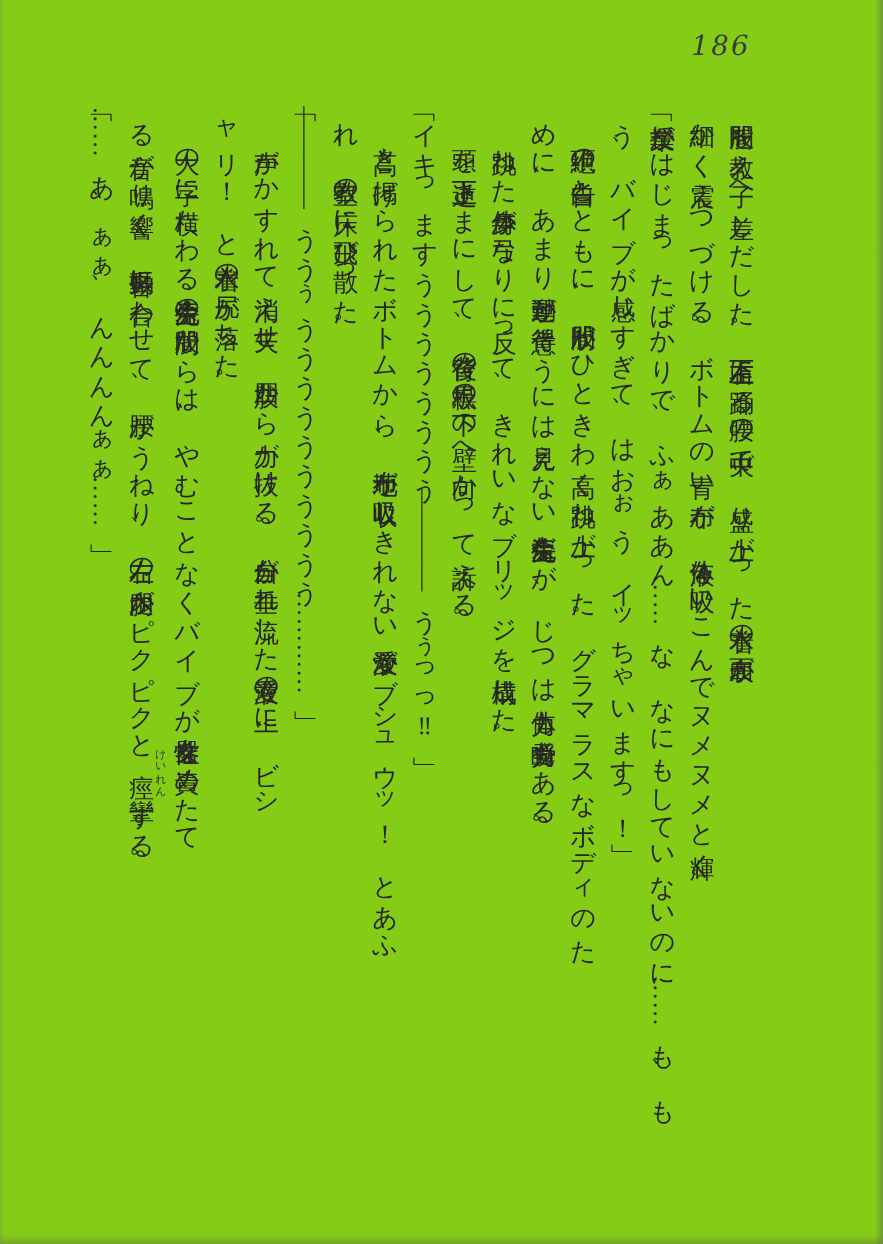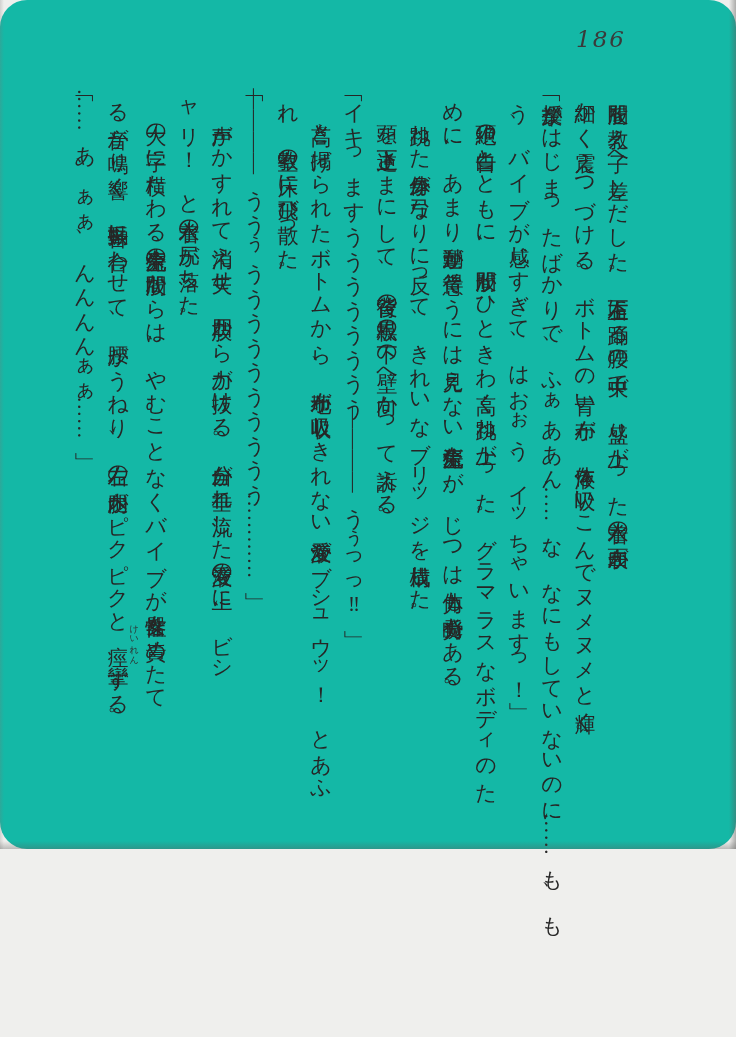--- a/index.html
+++ b/index.html
@@ -6,25 +6,24 @@
     margin: 0;
     padding: 0;
     width: 736px;
     height: 1037px;
     overflow: hidden;
     background: #efefed;
   }
   .page {
     position: relative;
     width: 736px;
-    height: 849px;
-    background: #14b8a6;
+    height: 1037px;
+    background: #84cc16;
     font-family: "Liberation Serif", "DejaVu Serif", serif;
     color: #262626;
-    border-radius: 27px;
   }
   .page-number {
     position: absolute;
     top: 26px;
     left: 576px;
     font-size: 23px;
     font-style: italic;
     letter-spacing: 2px;
     color: #3a3a3a;
     font-family: "DejaVu Serif", serif;

